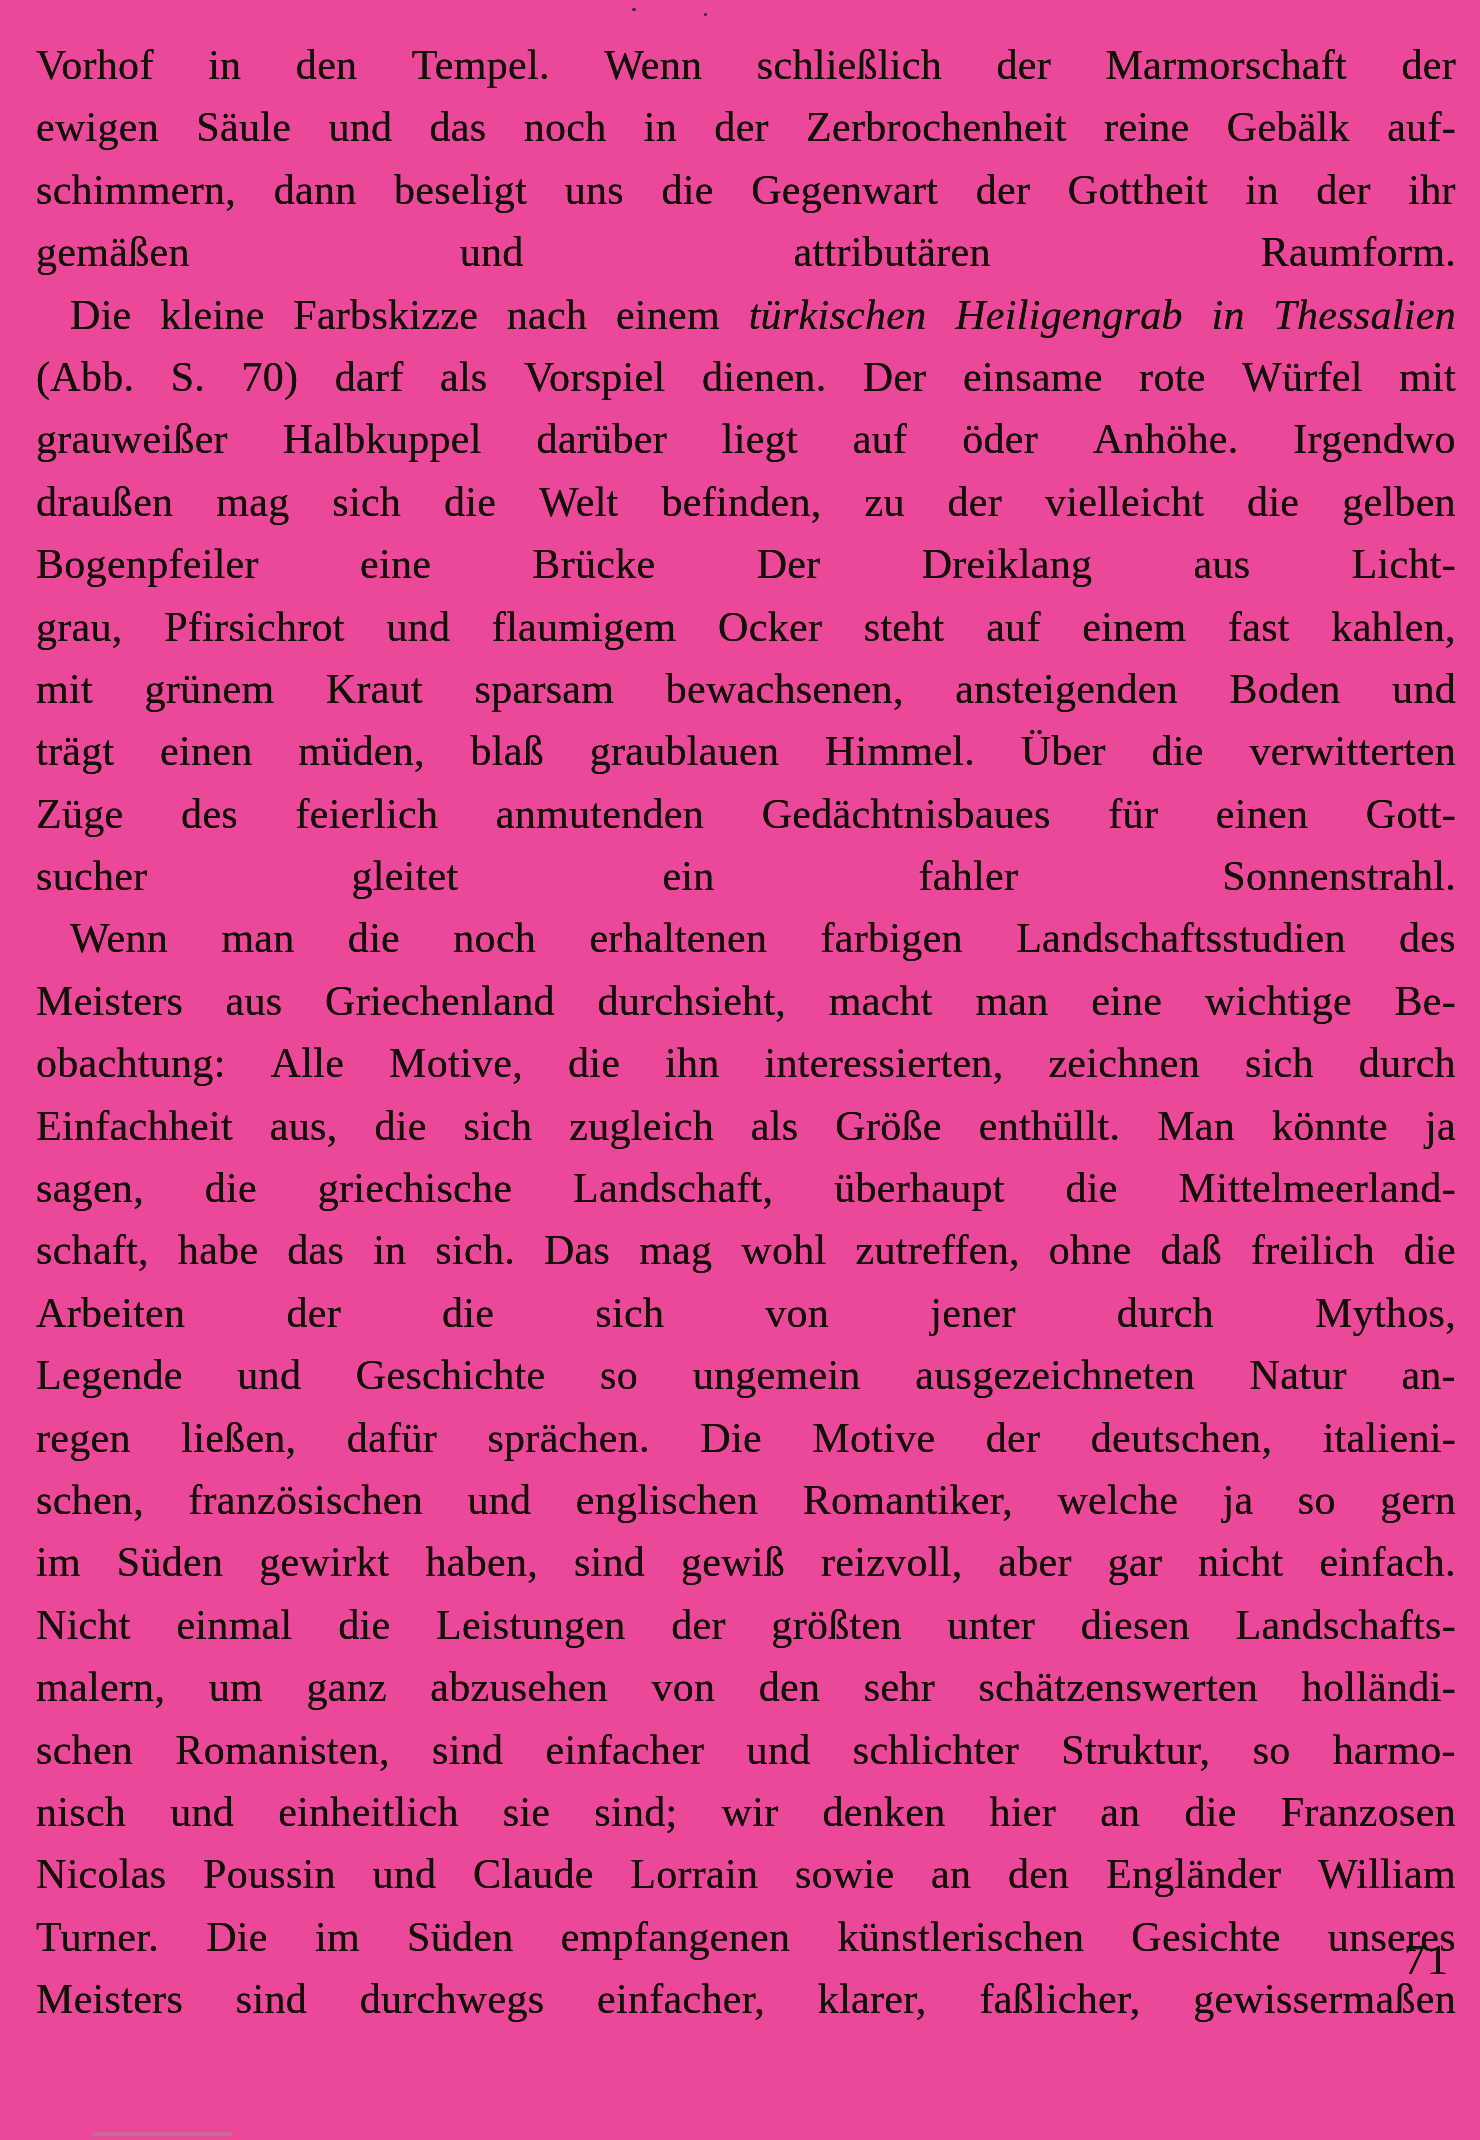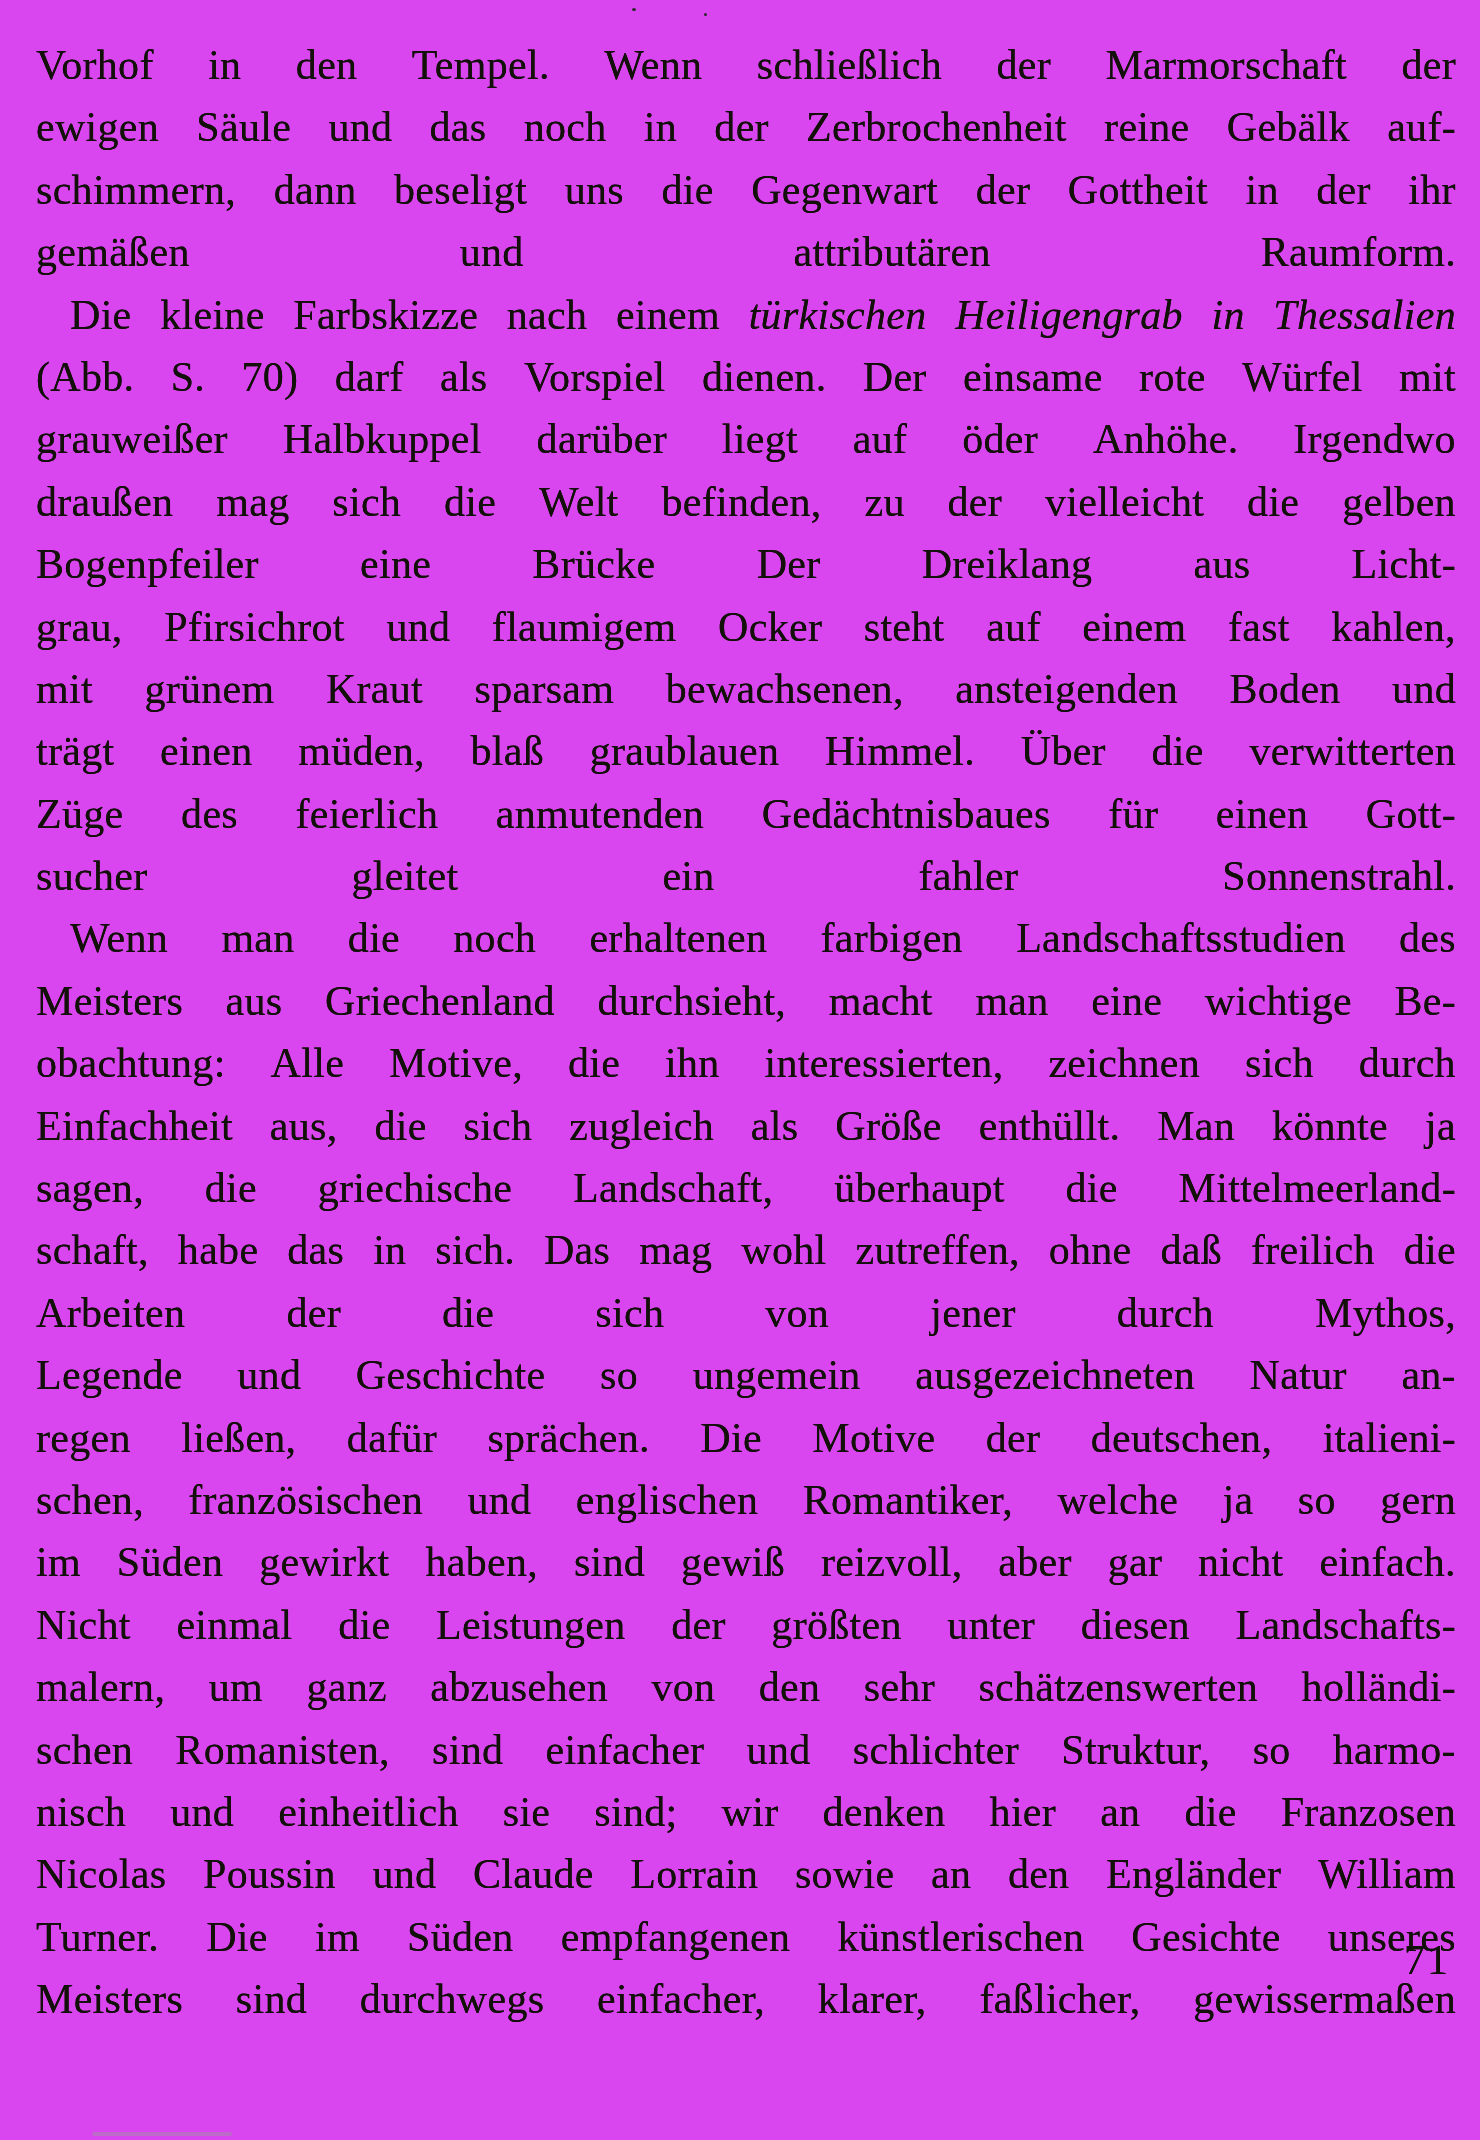--- a/index.html
+++ b/index.html
@@ -5,21 +5,21 @@
 <style>
   html,body{margin:0;padding:0;}
   body{
     background:#ffffff;
     font-family:"Liberation Serif","DejaVu Serif",serif;
   }
   .page{
     position:relative;
     width:1480px;
     height:2140px;
-    background:#d946ef;
+    background:#ec4899;
     color:#121009;
     overflow:hidden;
   }
   .text-block{
     position:absolute;
     left:36px;
     top:34px;
     width:1420px;
   }
   .line{

